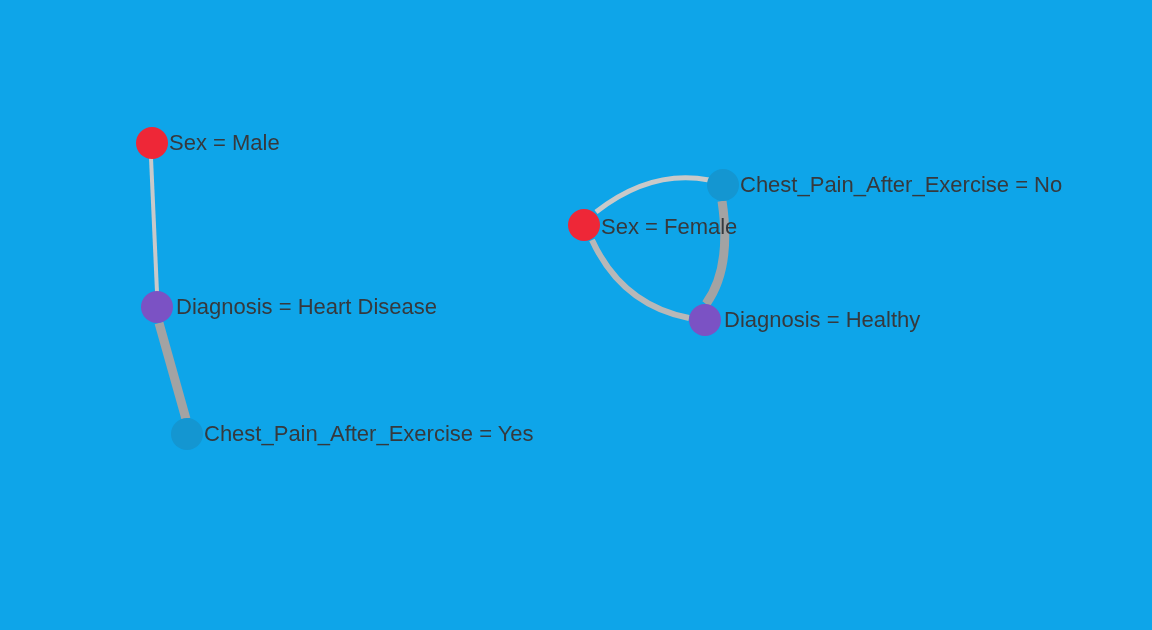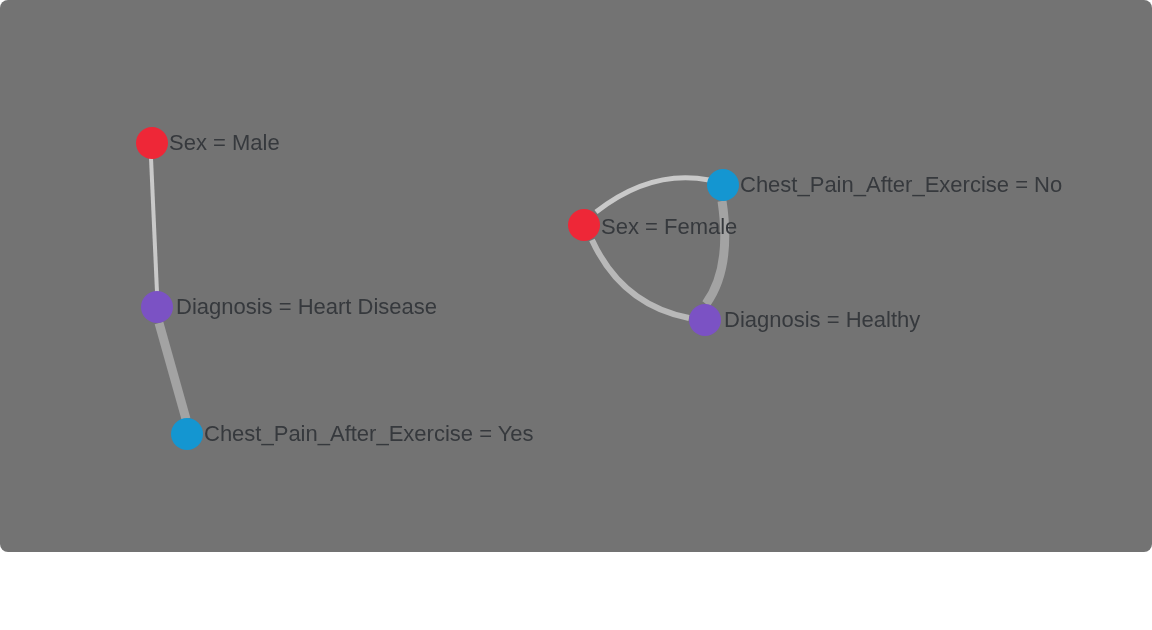--- a/index.html
+++ b/index.html
@@ -4,25 +4,24 @@
 <title>Network Graph</title>
 <style>
   html, body {
     margin: 0;
     padding: 0;
     background: #ffffff;
   }
   #canvas {
     position: relative;
     width: 1152px;
-    height: 552px;
-    background: #737373;
+    height: 630px;
+    background: #0ea5e9;
     overflow: hidden;
     font-family: "Liberation Sans", sans-serif;
-    border-radius: 8px;
   }
   #graph-svg {
     position: absolute;
     top: 0;
     left: 0;
     width: 1152px;
     height: 630px;
   }
   .node-circle {
     cursor: pointer;

